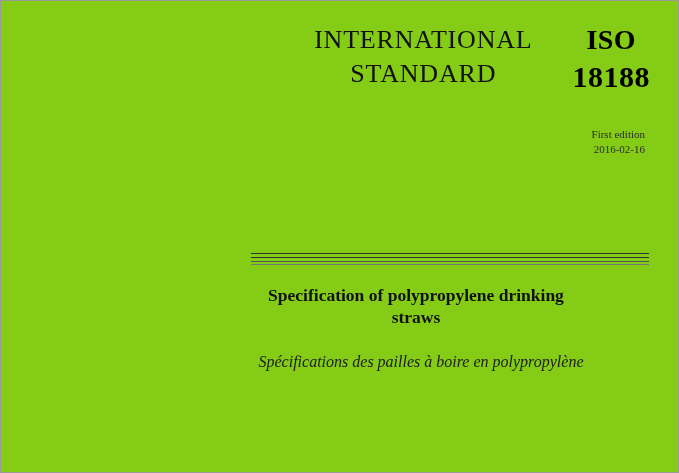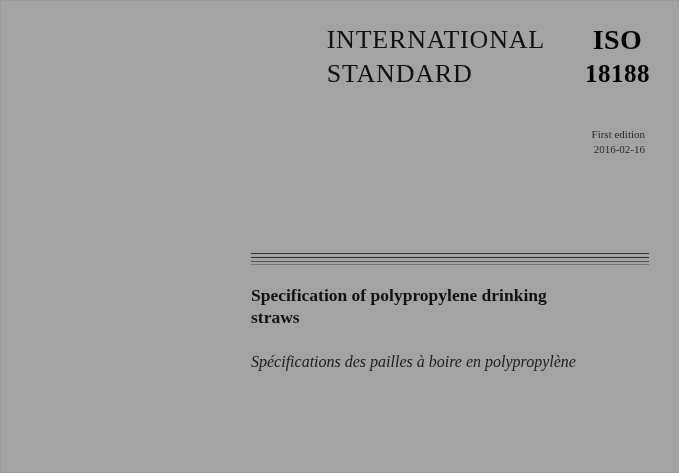--- a/index.html
+++ b/index.html
@@ -13,21 +13,21 @@
     font-family: "Liberation Serif", serif;
     color: #1a1a1a;
     overflow: hidden;
   }
   .page {
     position: relative;
     box-sizing: border-box;
     width: 679px;
     height: 473px;
     border: 1px solid #9a9a9a;
-    background: #a3a3a3;
+    background: #84cc16;
   }
   .header-row {
     position: absolute;
     left: 0;
     right: 0;
     top: 22px;
     display: flex;
     align-items: flex-start;
     justify-content: space-between;
     padding: 0 28px 0 28px;
@@ -40,41 +40,41 @@
   .doc-type .line {
     font-family: "Liberation Serif", serif;
     font-size: 26px;
     letter-spacing: 0.8px;
     line-height: 1.30;
     color: #111111;
     white-space: nowrap;
   }
   .doc-type .line.second {
     
-    text-align: left;
+    text-align: center;
     margin-left: 0;
   }
   .doc-type-inner {
     display: inline-block;
     text-align: left;
   }
   .doc-id {
     flex: 0 0 auto;
     text-align: center;
     font-family: "Liberation Serif", serif;
     font-weight: bold;
     color: #000000;
   }
   .doc-id .org {
     font-size: 28px;
     line-height: 1.24;
     letter-spacing: 0.5px;
   }
   .doc-id .number {
-    font-size: 25px;
+    font-size: 30px;
     line-height: 1.24;
     letter-spacing: 0.5px;
   }
   .edition-block {
     position: absolute;
     right: 33px;
     top: 126px;
     text-align: right;
     font-family: "Liberation Serif", serif;
     font-size: 11px;
@@ -97,20 +97,21 @@
   .rule-stack .r1 { top: 0px; }
   .rule-stack .r2 { top: 4px; }
   .rule-stack .r3 { top: 8px; border-top-color: #555; }
   .rule-stack .r4 { top: 11px; border-top-color: #777; }
 
   .title-block {
     position: absolute;
     left: 250px;
     right: 29px;
     top: 283px;
+    text-align: center;
   }
   .title-main {
     font-family: "Liberation Serif", serif;
     font-weight: bold;
     font-size: 17.5px;
     line-height: 1.28;
     color: #111111;
     margin: 0;
     max-width: 330px;
   }

